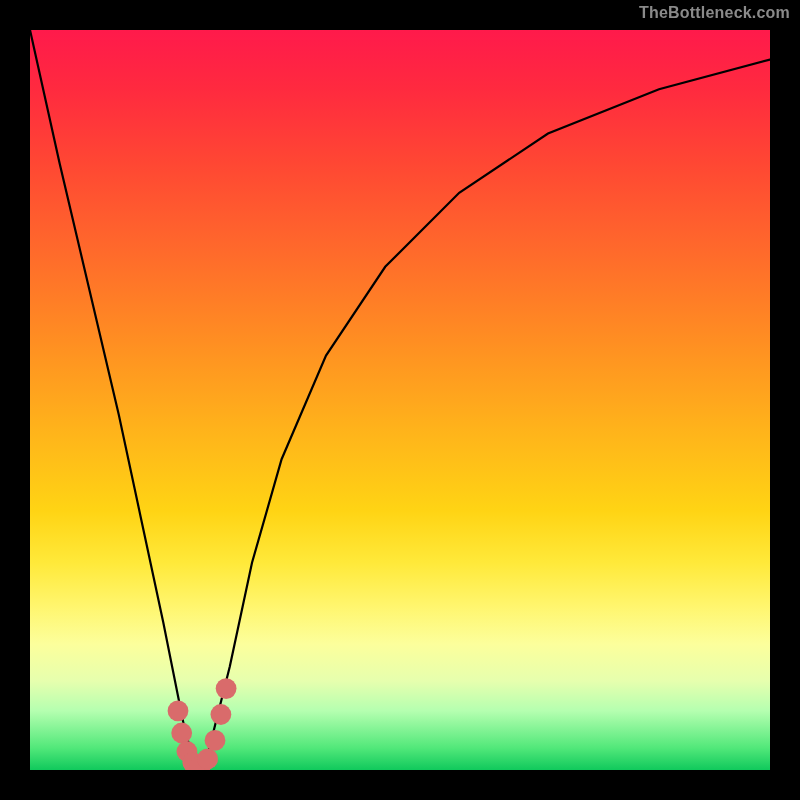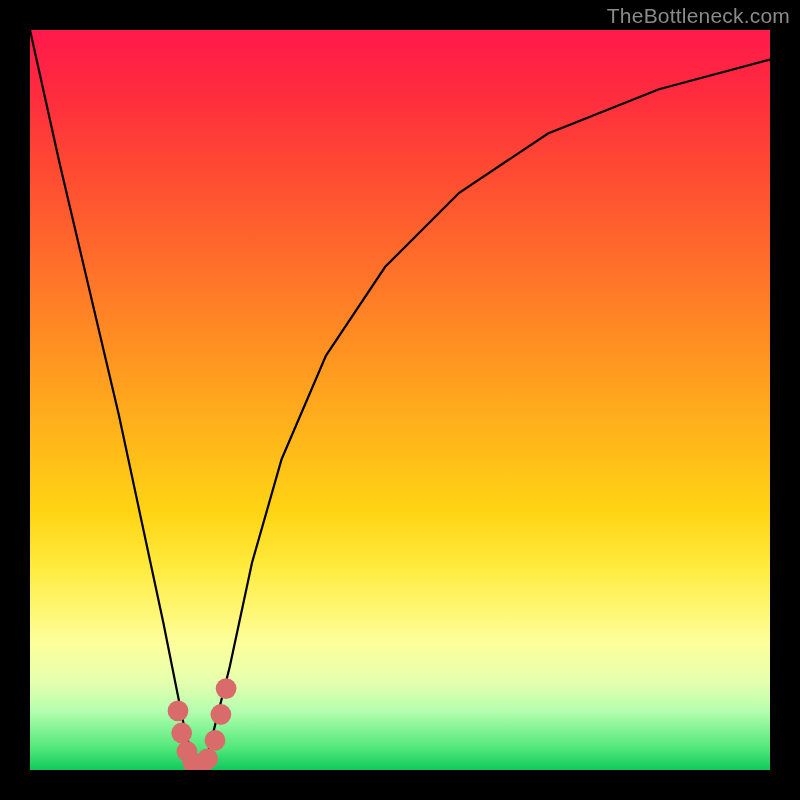--- a/index.html
+++ b/index.html
@@ -49,23 +49,23 @@
   }
   svg.curve {
     position: absolute;
     inset: 0;
   }
   .watermark {
     position: absolute;
     top: 4px;
     right: 10px;
     color: #8a8a8a;
-    font-size: 21px;
+    font-size: 16px;
     letter-spacing: 0.2px;
-    font-weight: 400;
+    font-weight: 700;
   }
 </style>
 </head>
 <body>
 
 <div class="frame">
   <div class="watermark">TheBottleneck.com</div>
 
   <div class="plot-area">
     <div class="gradient"></div>

